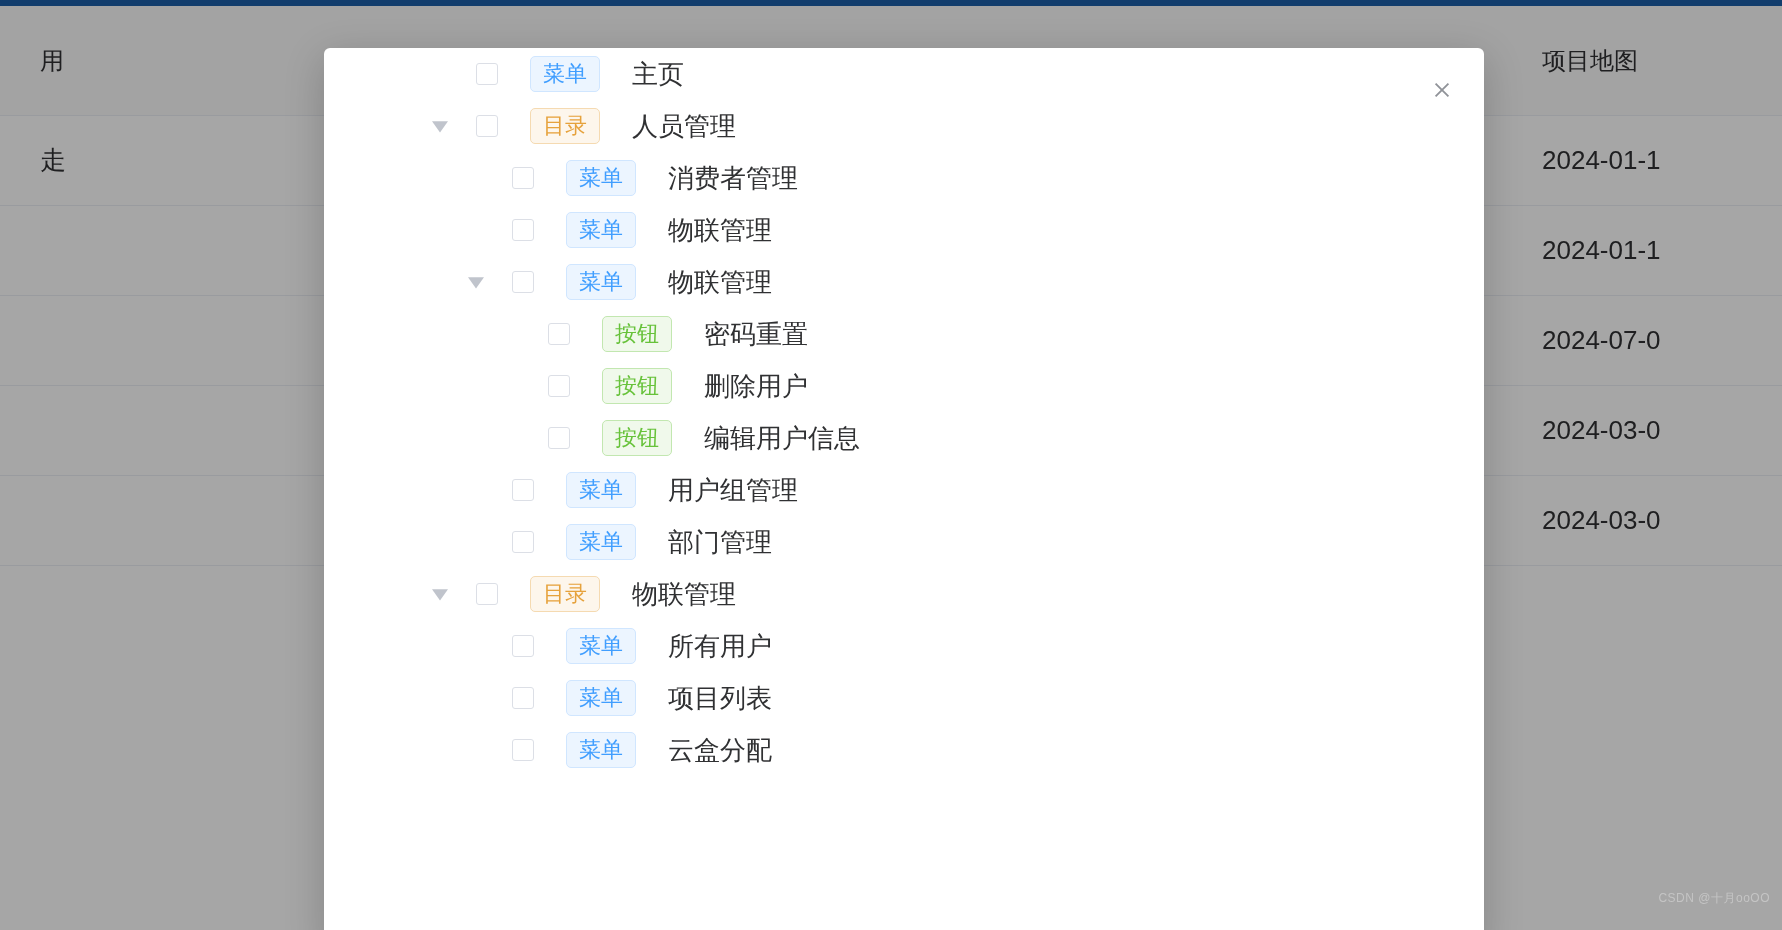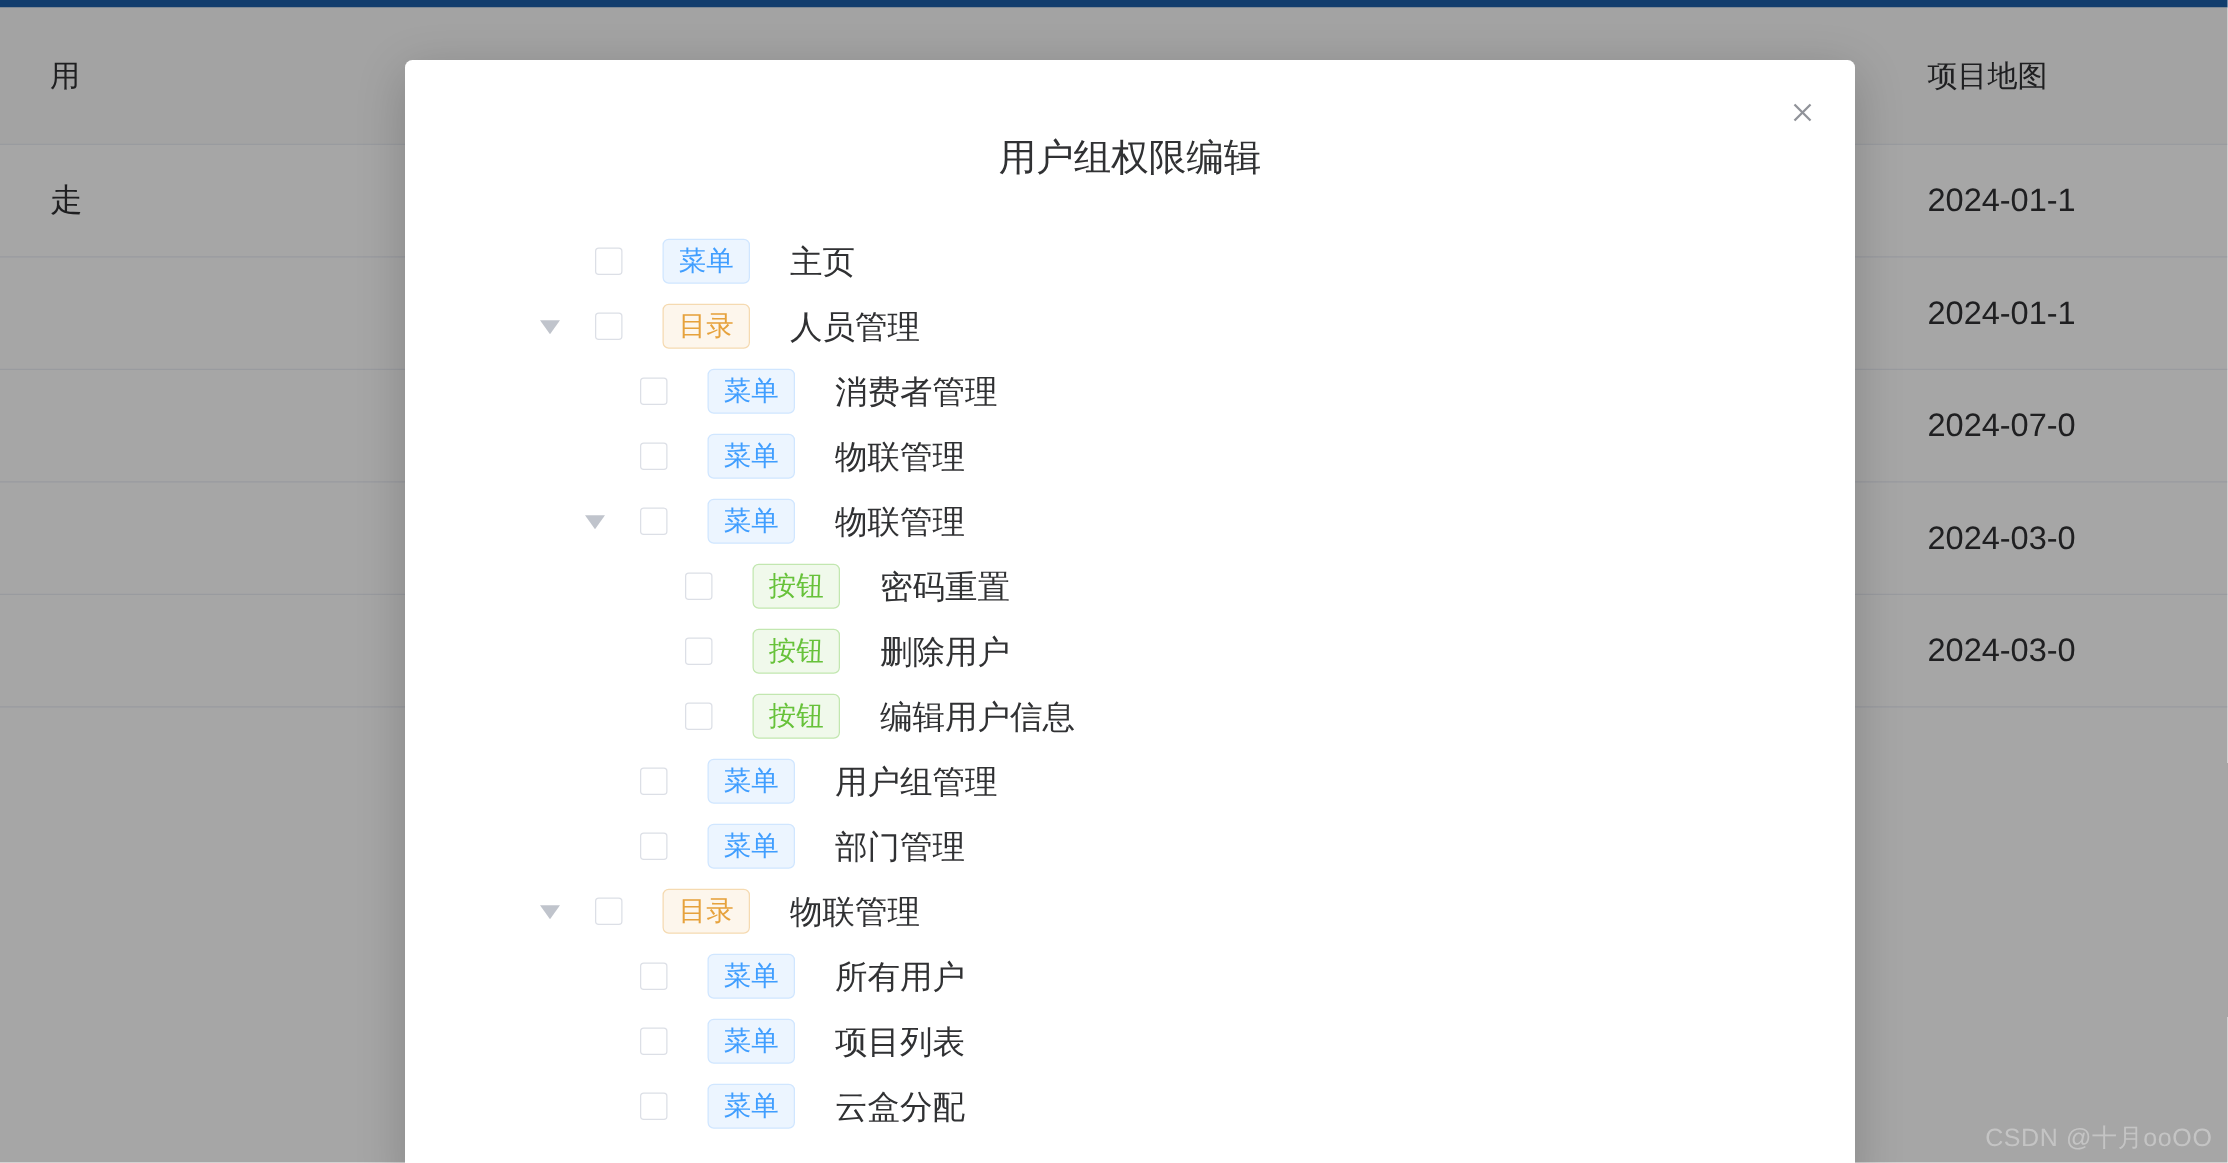--- a/index.html
+++ b/index.html
@@ -59,21 +59,21 @@
   }
   .tag {
     display: inline-flex; align-items: center; justify-content: center;
     height: 36px; padding: 0 12px; border-radius: 5px; font-size: 22px;
     margin-right: 14px; flex-shrink: 0;
   }
   .tag-menu { background: #ecf5ff; color: #409eff; border: 1px solid #d0e6ff; }
   .tag-dir  { background: #fdf6ec; color: #e6a23c; border: 1px solid #f5dab1; }
   .tag-btn  { background: #f0f9eb; color: #67c23a; border: 1px solid #c2e7b0; font-family: Liberation Mono, monospace; }
   .node-label { white-space: nowrap; text-align: center; }
-  .watermark { position: absolute; right: 12px; bottom: 6px; font-size: 20px; color: rgba(200,200,200,0.9); letter-spacing: .5px; }
+  .watermark { position: absolute; right: 12px; bottom: 23px; font-size: 12px; color: rgba(200,200,200,0.9); letter-spacing: .5px; }
 </style>
 </head>
 <body>
 
 <div class="bg">
   <div class="top-bar"></div>
   <div class="bg-table">
     <div class="bg-header">
       <div class="c0">用</div>
       <div class="spacer"></div>
@@ -117,21 +117,20 @@
 
 <div class="mask"></div>
 
 <div class="dialog">
   <div class="close-btn">
     <svg viewBox="0 0 24 24" fill="none" stroke="currentColor" stroke-width="2">
       <line x1="5" y1="5" x2="19" y2="19"></line>
         <line x1="19" y1="5" x2="5" y2="19"></line>
     </svg>
   </div>
-  <div class="dialog-title">用户组权限编辑</div>
   <div class="tree" id="tree">
       <div class="node">
         <span class="indent" style="width:48px"></span>
         <span class="no-expand"></span>
         <span class="cb"></span>
         <span class="tag tag-menu">菜单</span>
         <span class="node-label">主页</span>
       </div>
       <div class="node">
         <span class="indent" style="width:48px"></span>

